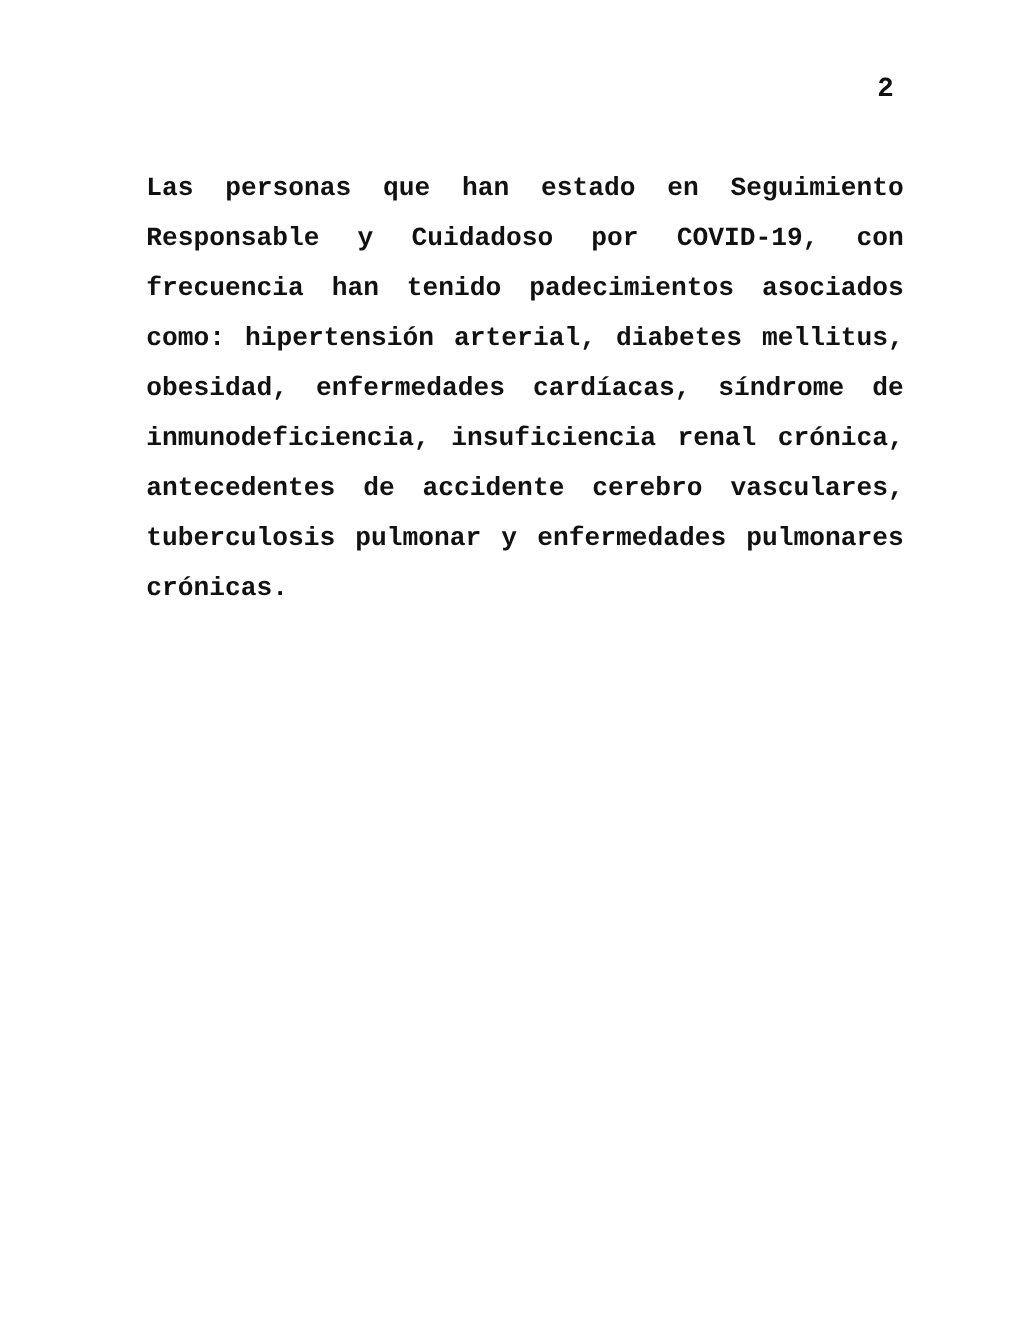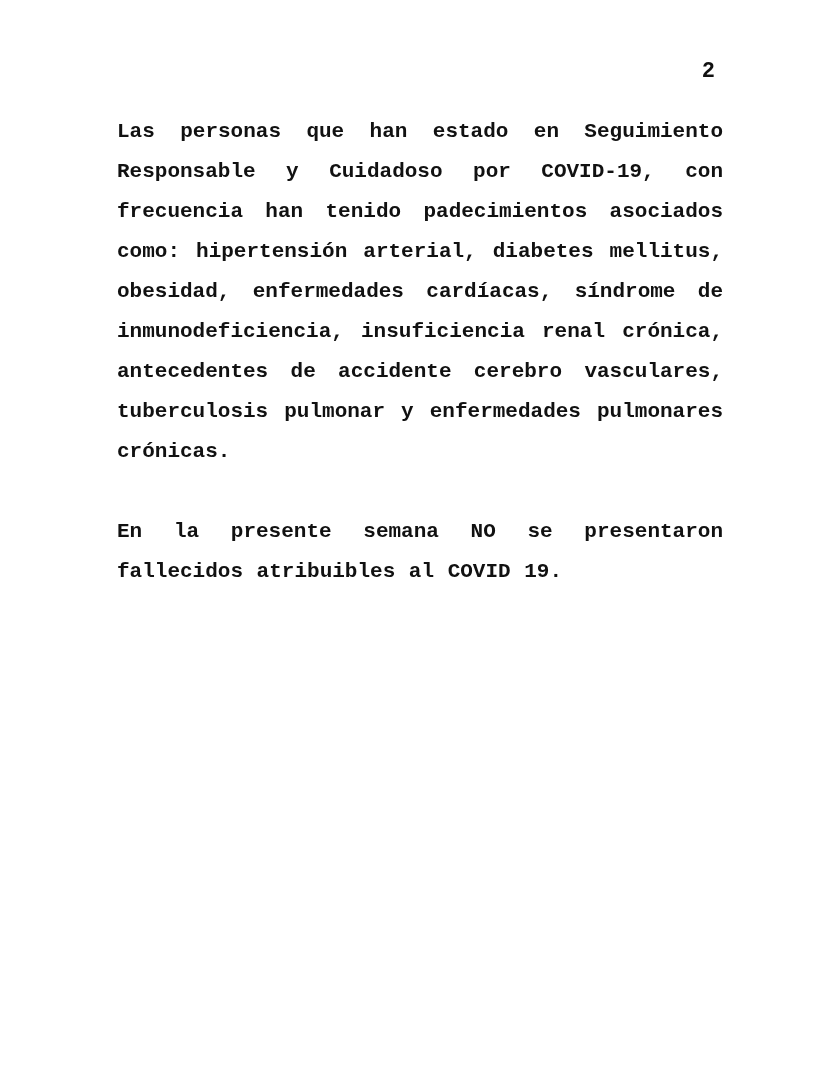--- a/index.html
+++ b/index.html
@@ -20,21 +20,21 @@
   .page-number {
     position: absolute;
     top: 58px;
     right: 110px;
     font-size: 22px;
     line-height: 28px;
     color: #111111;
   }
   .content {
     position: absolute;
-    top: 112px;
+    top: 132px;
     left: 117px;
     width: 606px;
   }
   .content p {
     margin: 0 0 40px 0;
     font-size: 21px;
     line-height: 40px;
     text-align: justify;
     letter-spacing: 0px;
     word-spacing: 1px;
@@ -46,16 +46,15 @@
 </style>
 </head>
 <body>
 
 <div class="page">
 
   <div class="page-number">2</div>
 
   <div class="content">
     <p>Las personas que han estado en Seguimiento Responsable y Cuidadoso por COVID-19, con frecuencia han tenido padecimientos asociados como: hipertensión arterial, diabetes mellitus, obesidad, enfermedades cardíacas, síndrome de inmunodeficiencia, insuficiencia renal crónica, antecedentes de accidente cerebro vasculares, tuberculosis pulmonar y enfermedades pulmonares crónicas.</p>
-    <p>En la presente semana NO se presentaron fallecidos atribuibles al COVID 19.</p>
   </div>
 
 </div>
 
 </body></html>

